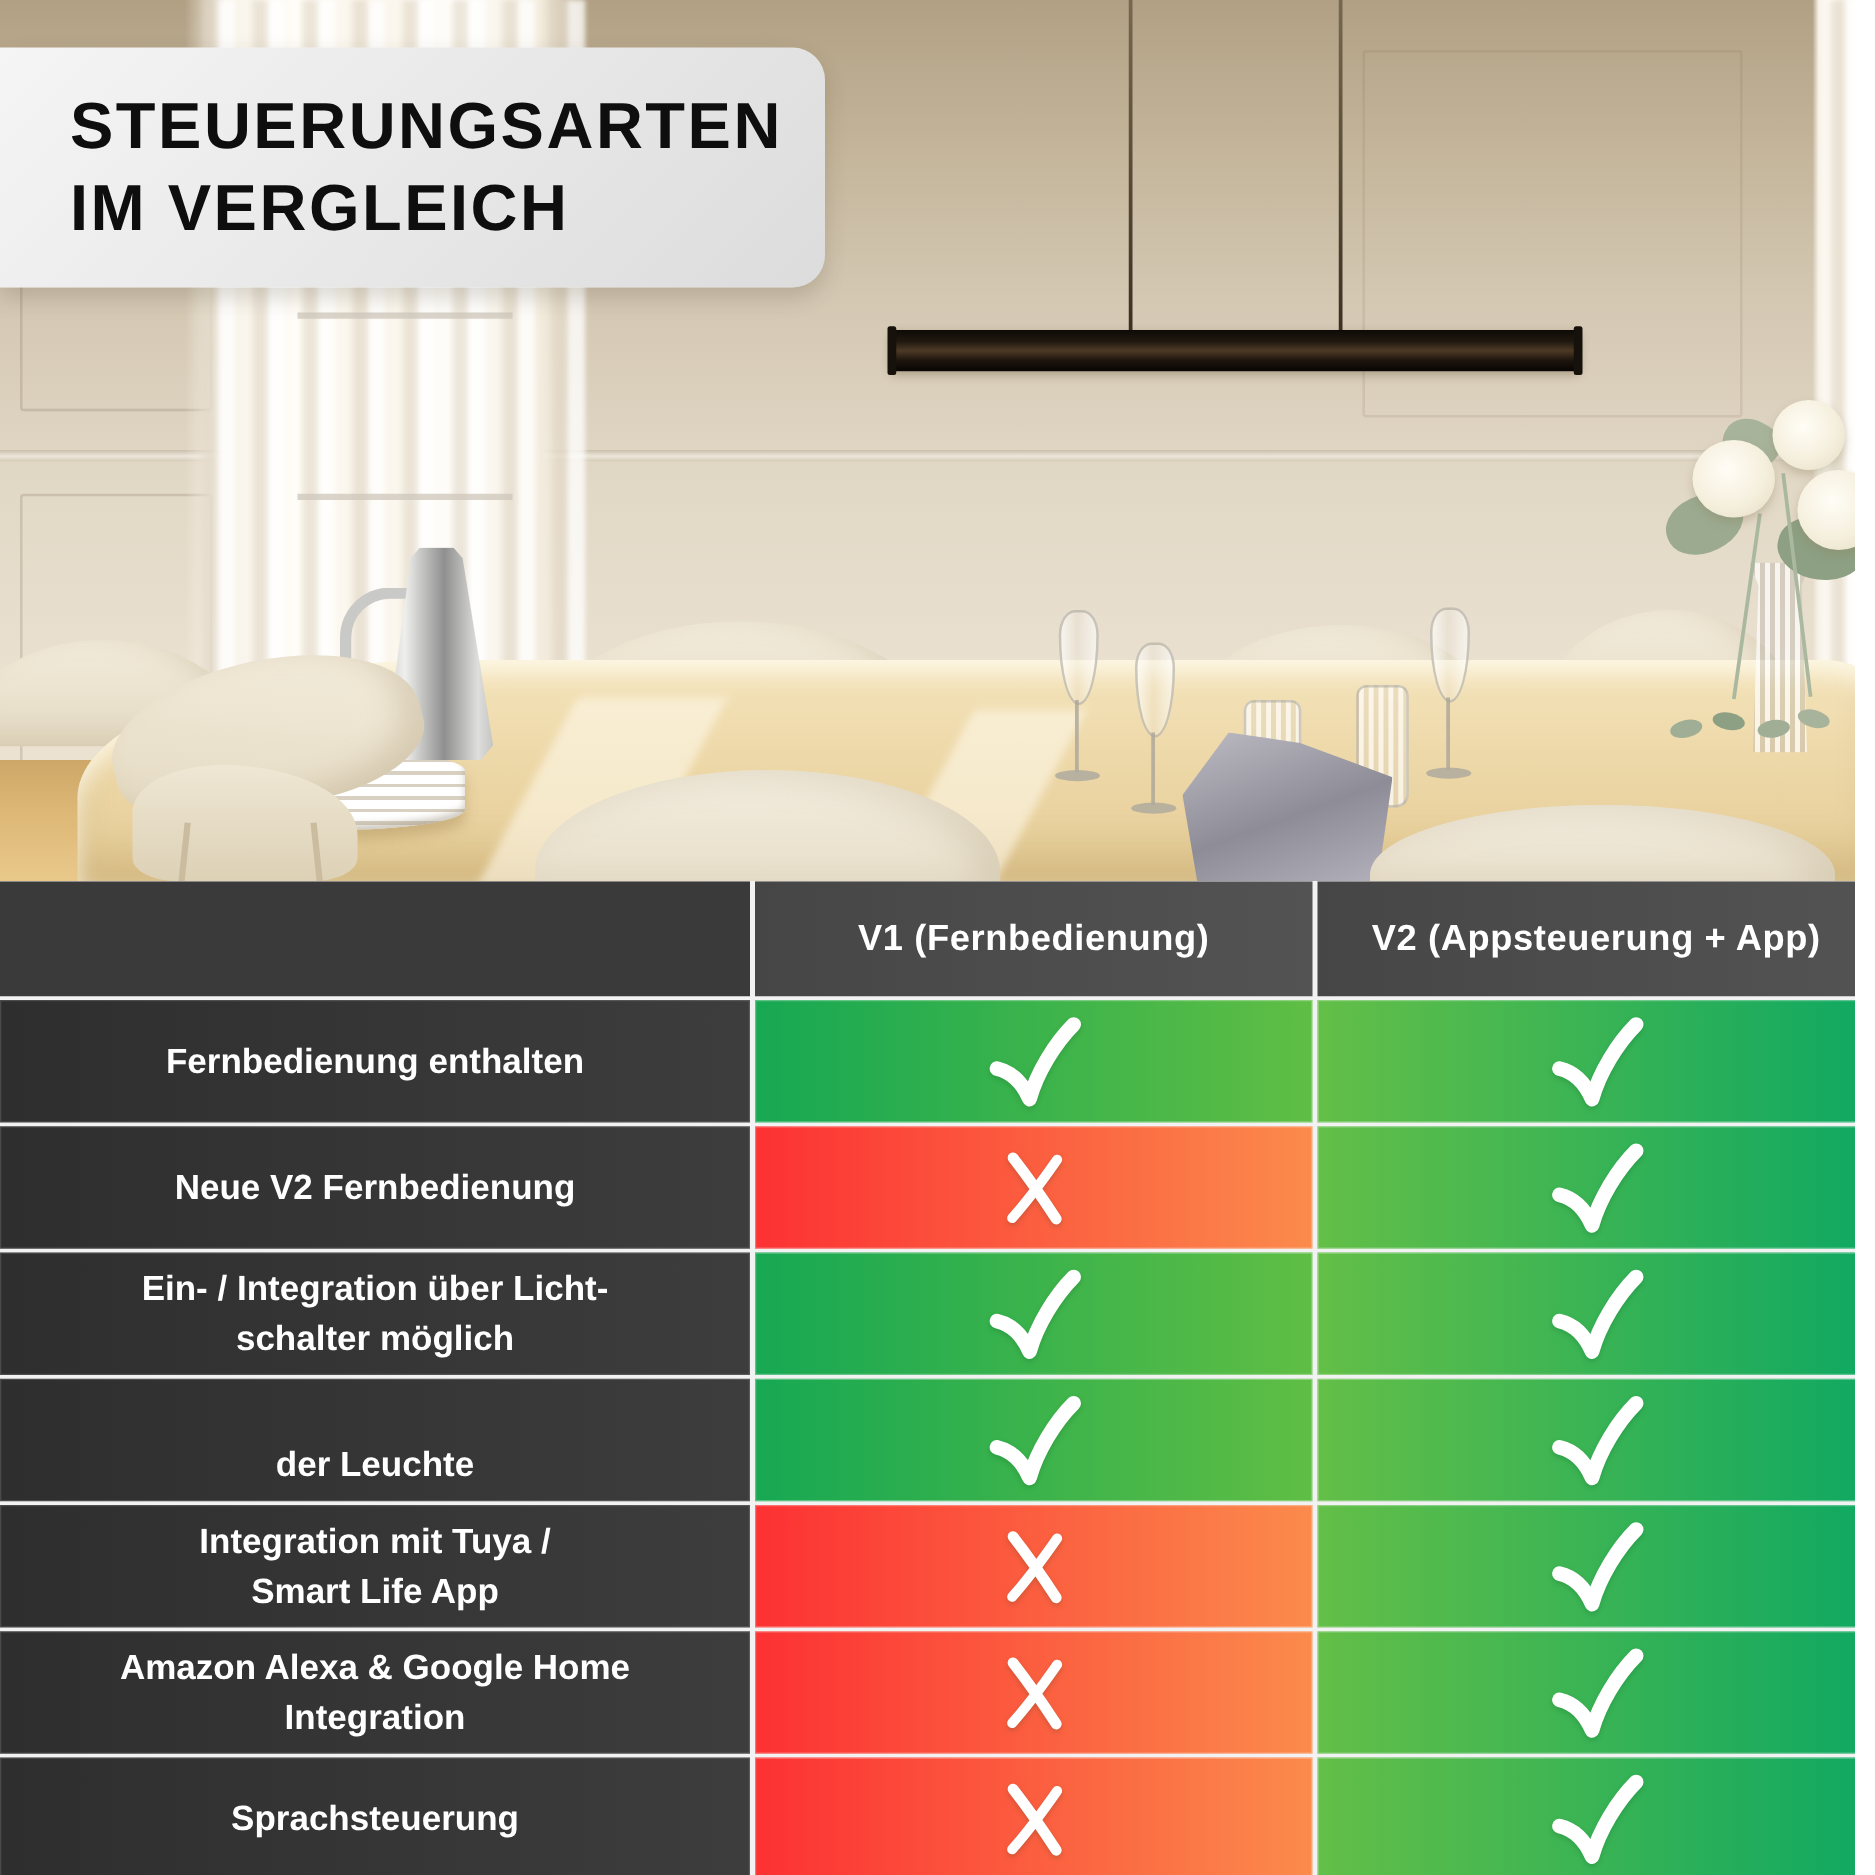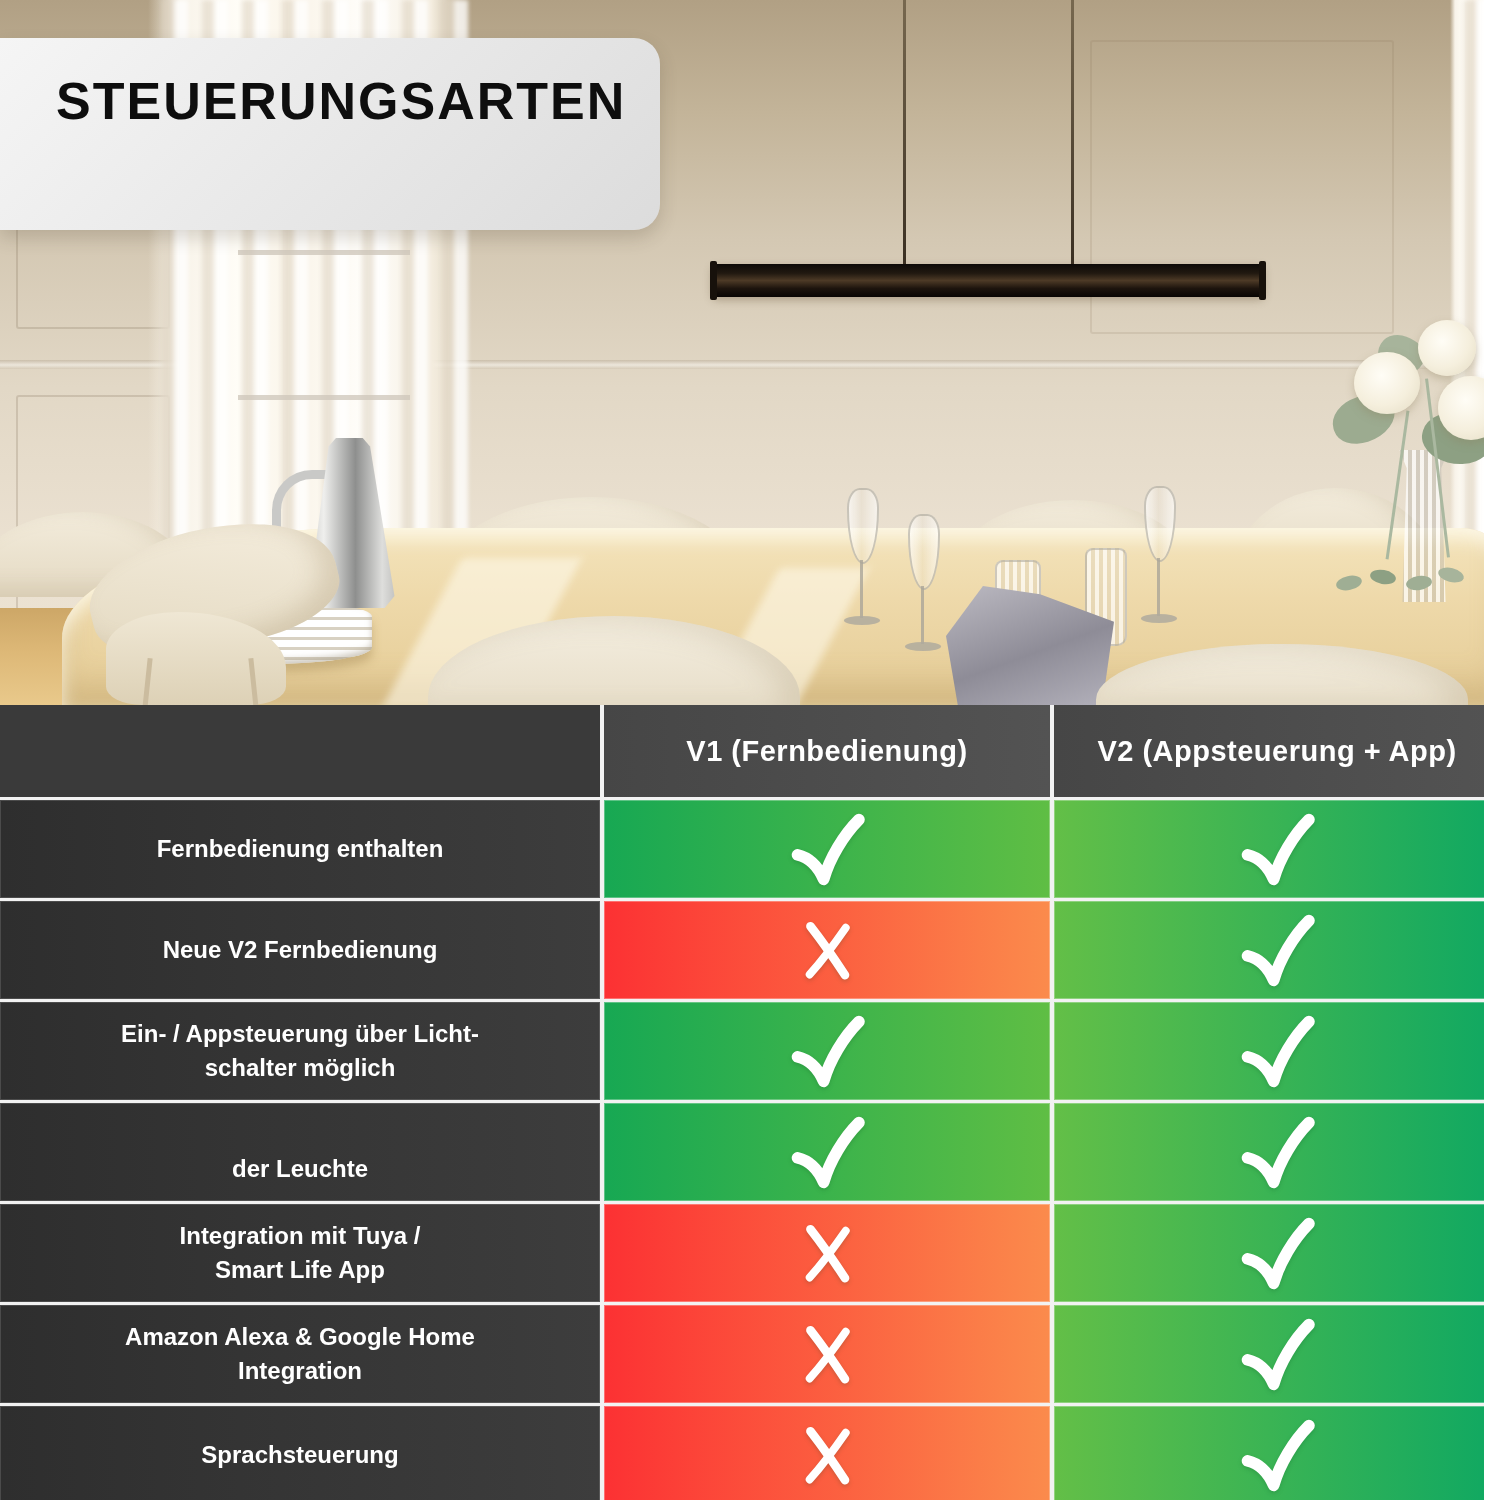--- a/index.html
+++ b/index.html
@@ -120,21 +120,21 @@
   
   .cmp-table{position:absolute;left:0;top:705px;width:1500px;height:795px;overflow:hidden;
     background:var(--grid_line);
     display:grid;grid-template-columns:600px 446px 446px;
     grid-auto-rows:98px;grid-template-rows:92px;column-gap:4px;row-gap:3px;}
   .cell{display:flex;align-items:center;justify-content:center;text-align:center;}
   .hcell{color:var(--header_text);font-size:29px;font-weight:700;letter-spacing:.5px;}
   .hcell.hlabel{background:var(--header_label_bg);}
   .hcell.hcol{background:linear-gradient(90deg,var(--header_col_bg_a),var(--header_col_bg_b));}
   .label-cell{background:linear-gradient(90deg,var(--row_label_bg_a),var(--row_label_bg_b));
-    color:var(--label_text);font-size:24px;font-weight:700;line-height:1.42;padding:0 30px;
+    color:var(--label_text);font-size:28px;font-weight:700;line-height:1.42;padding:0 30px;
     box-shadow:inset 0 0 0 1px rgba(255,255,255,.14);}
   .mark-cell{box-shadow:inset 0 0 0 1px rgba(255,255,255,.30);}
   .mark-cell.green-v1{background:linear-gradient(90deg,var(--v1_green_a),var(--v1_green_b));}
   .mark-cell.green-v2{background:linear-gradient(90deg,var(--v2_green_a),var(--v2_green_b));}
   .mark-cell.red{background:linear-gradient(90deg,var(--red_a),var(--red_b));}
   .mark-cell svg{display:block;filter:drop-shadow(0 2px 2px rgba(0,60,20,.18));}
 </style>
 </head>
 <body>
 
@@ -210,20 +210,21 @@
     <div class="armchair">
       <div class="back"></div>
         <div class="seat"></div>
       <div class="leg g1"></div>
         <div class="leg g2"></div>
     </div>
   </div>
 
   <div class="title-box">
     <div class="tline first">STEUERUNGSARTEN</div>
+    <div class="tline">IM VERGLEICH</div>
   </div>
 
   <div class="cmp-table">
     <div class="cell hcell hlabel"></div>
     <div class="cell hcell hcol">V1 (Fernbedienung)</div>
     <div class="cell hcell hcol">V2 (Appsteuerung + App)</div>
 
   <div class="cell label-cell">
         <div><span>Fernbedienung enthalten</span></div>
       </div>
@@ -245,21 +246,21 @@
           <path d="M27 17 C45 40 62 65 75 85" fill="none" stroke="#ffffff" stroke-width="12" stroke-linecap="round"></path>
           <path d="M76 19 C60 42 42 66 26 84" fill="none" stroke="#ffffff" stroke-width="11" stroke-linecap="round"></path>
         </svg>
       </div>
       <div class="cell mark-cell green-v2">
         <svg width="88" height="84" viewBox="0 0 100 100">
           <path d="M15 57 C28 60 39 70 46 86 C53 61 70 33 88 15" fill="none" stroke="#ffffff" stroke-width="14" stroke-linecap="round" stroke-linejoin="round"></path>
         </svg>
       </div>
       <div class="cell label-cell">
-        <div><span>Ein- / Appsteuerung über Licht-</span><br><span>schalter möglich</span></div>
+        <div><span>Ein- / Integration über Licht-</span><br><span>schalter möglich</span></div>
       </div>
       <div class="cell mark-cell green-v1">
         <svg width="88" height="84" viewBox="0 0 100 100">
           <path d="M15 57 C28 60 39 70 46 86 C53 61 70 33 88 15" fill="none" stroke="#ffffff" stroke-width="14" stroke-linecap="round" stroke-linejoin="round"></path>
         </svg>
       </div>
       <div class="cell mark-cell green-v2">
         <svg width="88" height="84" viewBox="0 0 100 100">
           <path d="M15 57 C28 60 39 70 46 86 C53 61 70 33 88 15" fill="none" stroke="#ffffff" stroke-width="14" stroke-linecap="round" stroke-linejoin="round"></path>
         </svg>

